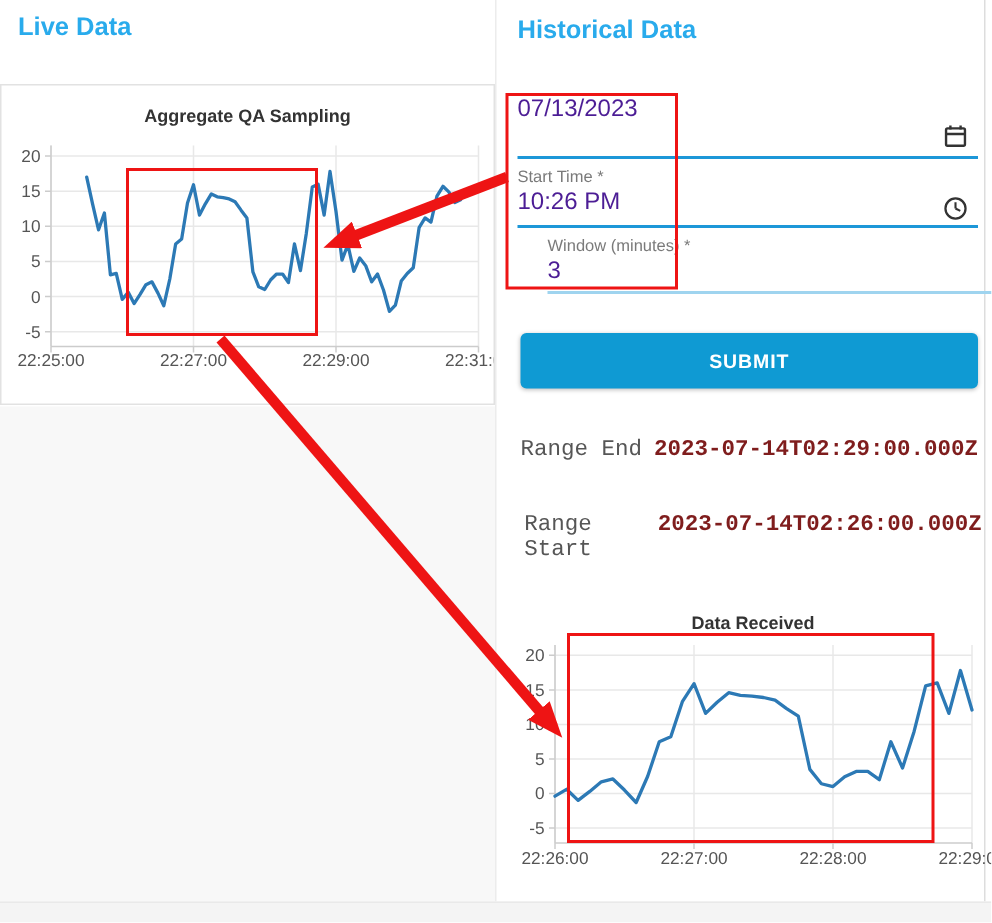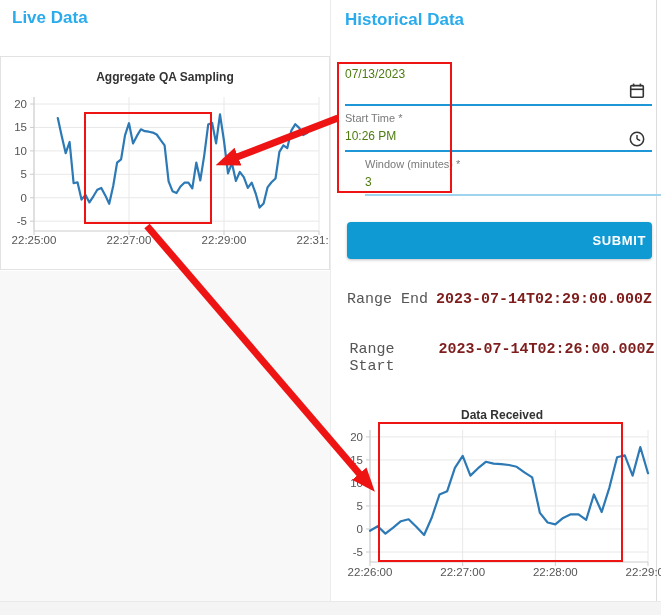--- a/index.html
+++ b/index.html
@@ -21,29 +21,29 @@
   .live-card{position:absolute;left:0;top:56px;width:330px;height:214px;background:#fff;
              border:1px solid #e2e2e2;box-sizing:border-box;}
   .chart-title{font-size:12px;font-weight:700;color:#333;text-align:center;}
   .live-card .chart-title{margin-top:13px;}
   #chart-live{position:absolute;left:0;top:38px;width:328px;height:168px;}
 
   
   .field{position:absolute;left:345px;width:307px;box-sizing:border-box;}
   .field label{display:block;font-size:11px;color:#7a7a7a;margin-bottom:2px;}
   .field input{border:none;outline:none;background:transparent;font-family:"Liberation Sans",sans-serif;
-               font-size:12px;color:#4d7c0f;width:255px;padding:0;}
+               font-size:16px;color:#4c1d95;width:255px;padding:0;}
   .f-date{top:64px;height:42px;border-bottom:2px solid #1d97d8;}
   .f-time{top:112px;height:40px;border-bottom:2px solid #1d97d8;}
   .f-window{top:158px;height:38px;border-bottom:2px solid #9fd4ef;margin-left:20px;}
   .field .icon{position:absolute;right:6px;top:18px;width:18px;height:18px;cursor:pointer;}
 
   .submit-btn{position:absolute;left:347px;top:222px;width:305px;height:37px;background:#0f9ad3;color:#fff;
               border:none;border-radius:4px;font-family:"Liberation Sans",sans-serif;font-size:13px;
-              font-weight:700;letter-spacing:.6px;box-shadow:0 1px 3px rgba(0,0,0,.25);cursor:pointer;text-align:right;}
+              font-weight:700;letter-spacing:.6px;box-shadow:0 1px 3px rgba(0,0,0,.25);cursor:pointer;}
 
   .range-row{position:absolute;left:347px;width:310px;font-size:15px;color:#565656;display:flex;font-family:Liberation Mono, monospace;}
   .rr-end{top:291px;}
   .rr-start{top:341px;justify-content:center;}
   .range-row .rlabel{width:89px;flex:none;}
   .range-row .rvalue{font-weight:700;color:#7f1d1d;}
 
   .recv-title{position:absolute;left:352px;top:399px;width:300px;margin-top:9px;}
   #chart-received{position:absolute;left:332px;top:420px;width:329px;height:172px;}
 

